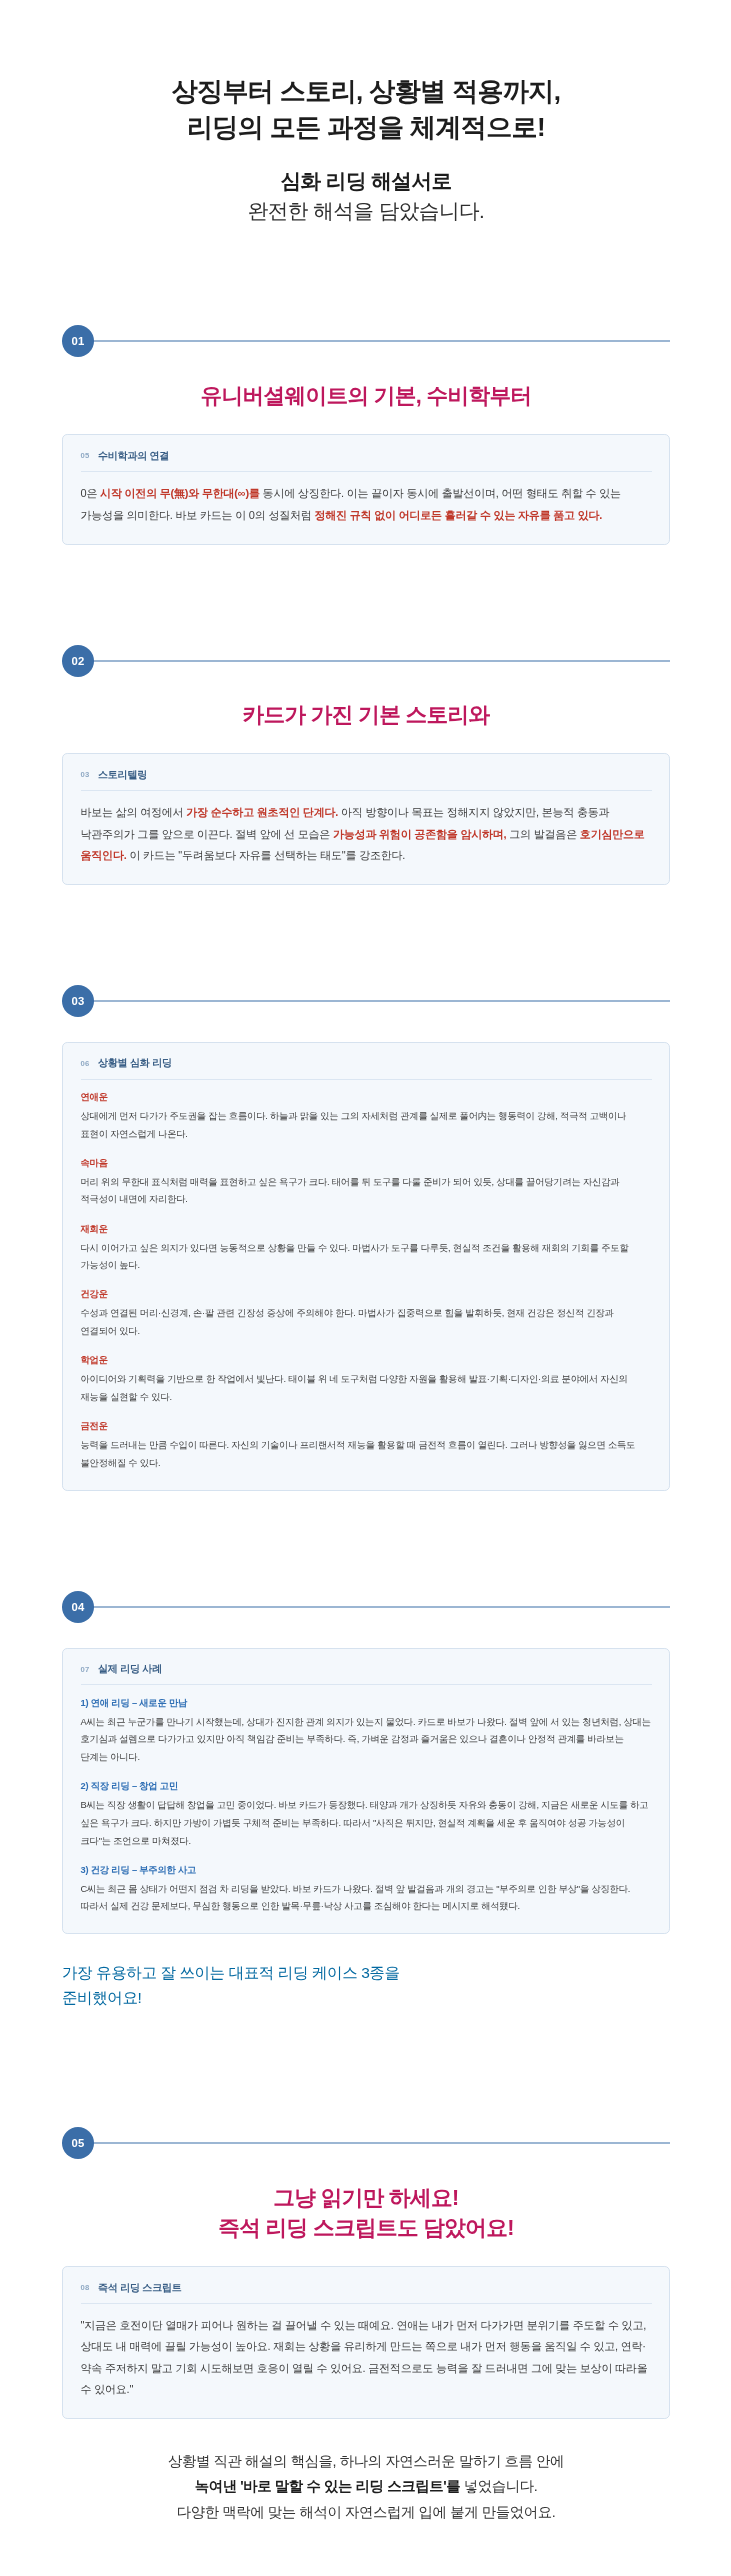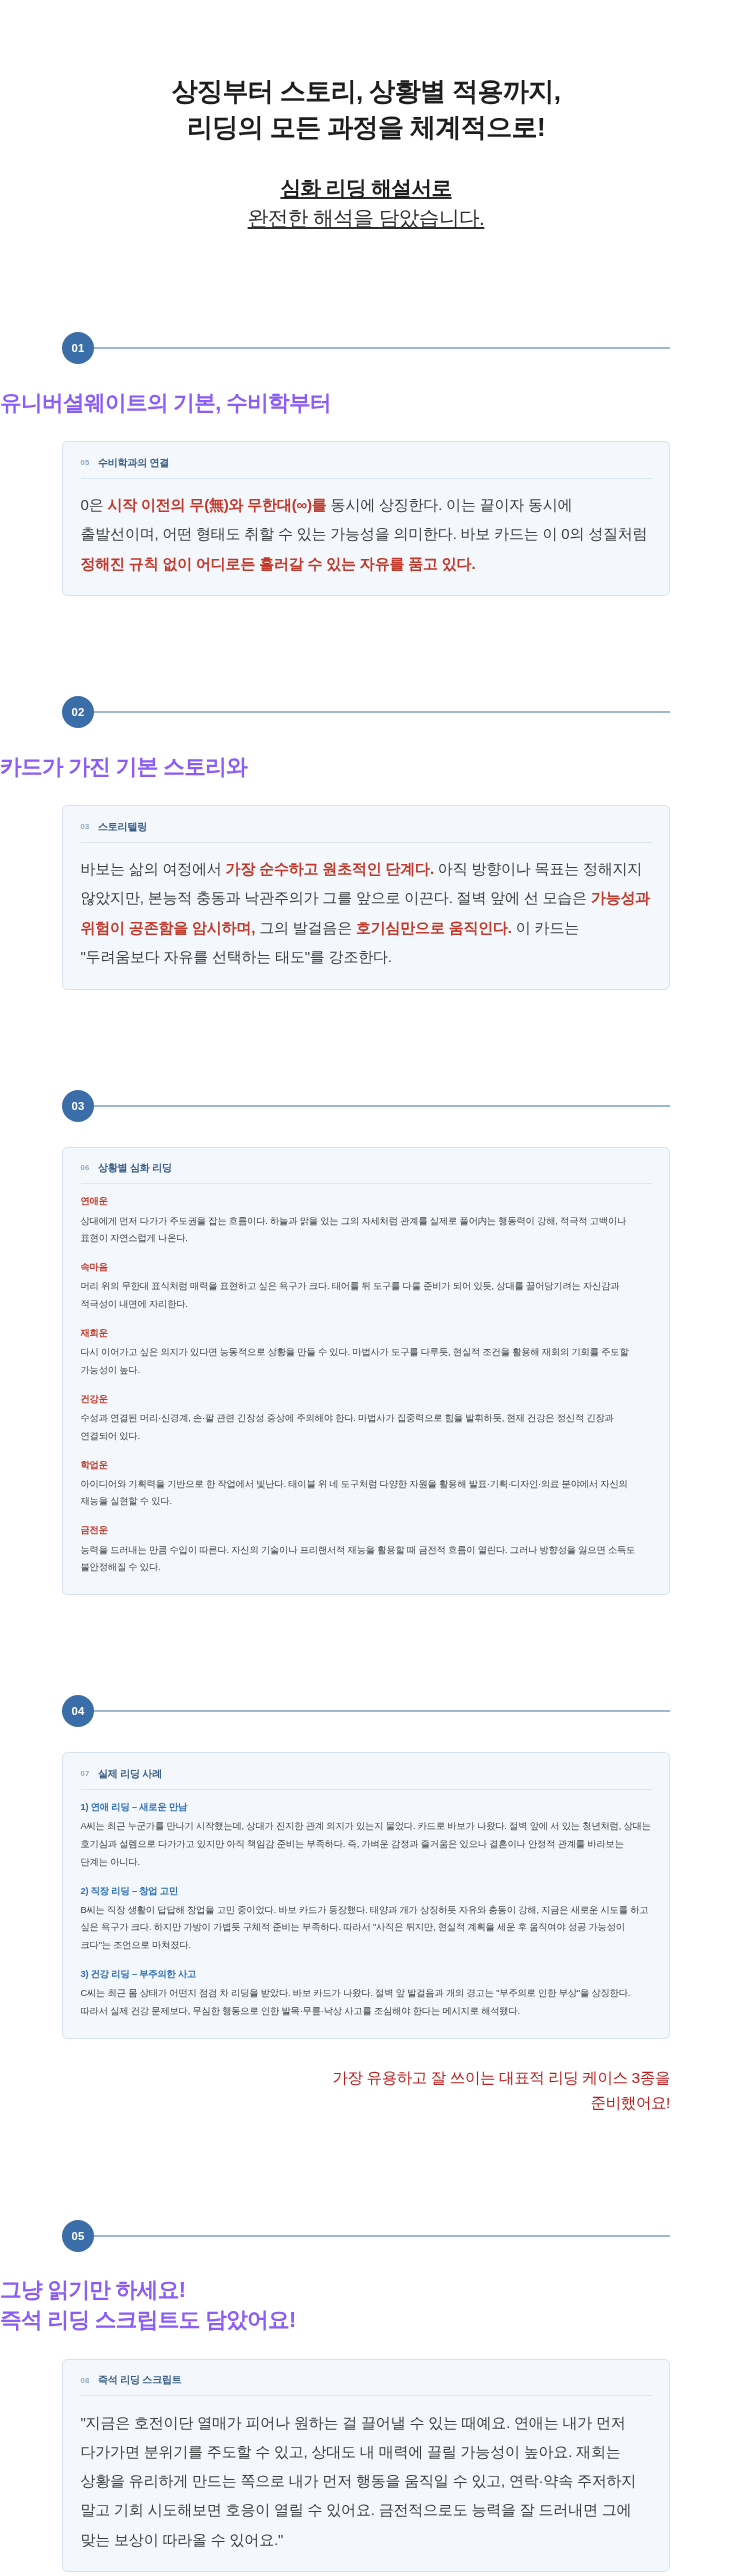--- a/index.html
+++ b/index.html
@@ -26,27 +26,26 @@
   }
   .hero h1 {
     margin: 12px;
     font-size: 26px;
     line-height: 1.38;
     font-weight: 700;
     letter-spacing: -0.6px;
     color: #1d1d1d;
   }
   .hero .sub {
-    margin-top: 27px;
+    margin-top: 20px;
     font-size: 20.6px;
     line-height: 1.45;
     font-weight: 400;
     letter-spacing: -0.5px;
     color: #2e2e2e;
-    text-decoration: underline;
   }
   .hero .sub .strong {
     font-weight: 700;
     color: #1d1d1d;
   }
 
   
   .numrule {
     position: relative;
     margin: 0 62px;
@@ -71,24 +70,25 @@
     color: #ffffff;
     font-size: 11.3px;
     font-weight: 700;
     display: flex;
     align-items: center;
     justify-content: center;
     letter-spacing: 0.3px;
   }
 
   .sec-title {
+    text-align: center;
     font-size: 21.6px;
     font-weight: 700;
     letter-spacing: -0.6px;
-    color: #8b5cf6;
+    color: #be185d;
     margin: 21.6px 0 0 0;
     line-height: 1.4;
   }
   .sec-title.two-line { font-size: 21.6px; }
 
   
   .card {
     margin: 23px 62px 0 62px;
     background: #f4f8fc;
     border: 0.5px solid #d6e2ef;
@@ -110,21 +110,21 @@
     letter-spacing: 0.3px;
     min-width: 11.3px;
   }
   .card-head .label {
     font-size: 10px;
     font-weight: 700;
     color: #3a5f86;
     letter-spacing: -0.2px;
   }
   .body-text {
-    font-size: 15px;
+    font-size: 11px;
     line-height: 1.95;
     color: #3c3c3c;
     letter-spacing: -0.2px;
     word-break: keep-all;
   }
   .body-text .hl { color: #c0392b; font-weight: 700; }
 
   
   .subblock { margin-top: 13.4px; }
   .subblock:first-of-type { margin-top: 0; }
@@ -139,25 +139,25 @@
   .subblock .sb-body {
     font-size: 9.3px;
     line-height: 1.9;
     color: #3c3c3c;
     letter-spacing: -0.2px;
     word-break: keep-all;
   }
 
   
   .closing {
-    text-align: right;
-    margin: 27px 62px 4px 62px;
+    text-align: left;
+    margin: 27px 62px 16px 62px;
     font-size: 15.5px;
     line-height: 1.6;
-    color: #b91c1c;
+    color: #0369a1;
     letter-spacing: -0.4px;
     word-break: keep-all;
   }
 
   .closing-final {
     text-align: center;
     margin: 30px 62px 0 62px;
     font-size: 14.4px;
     line-height: 1.75;
     color: #333333;

